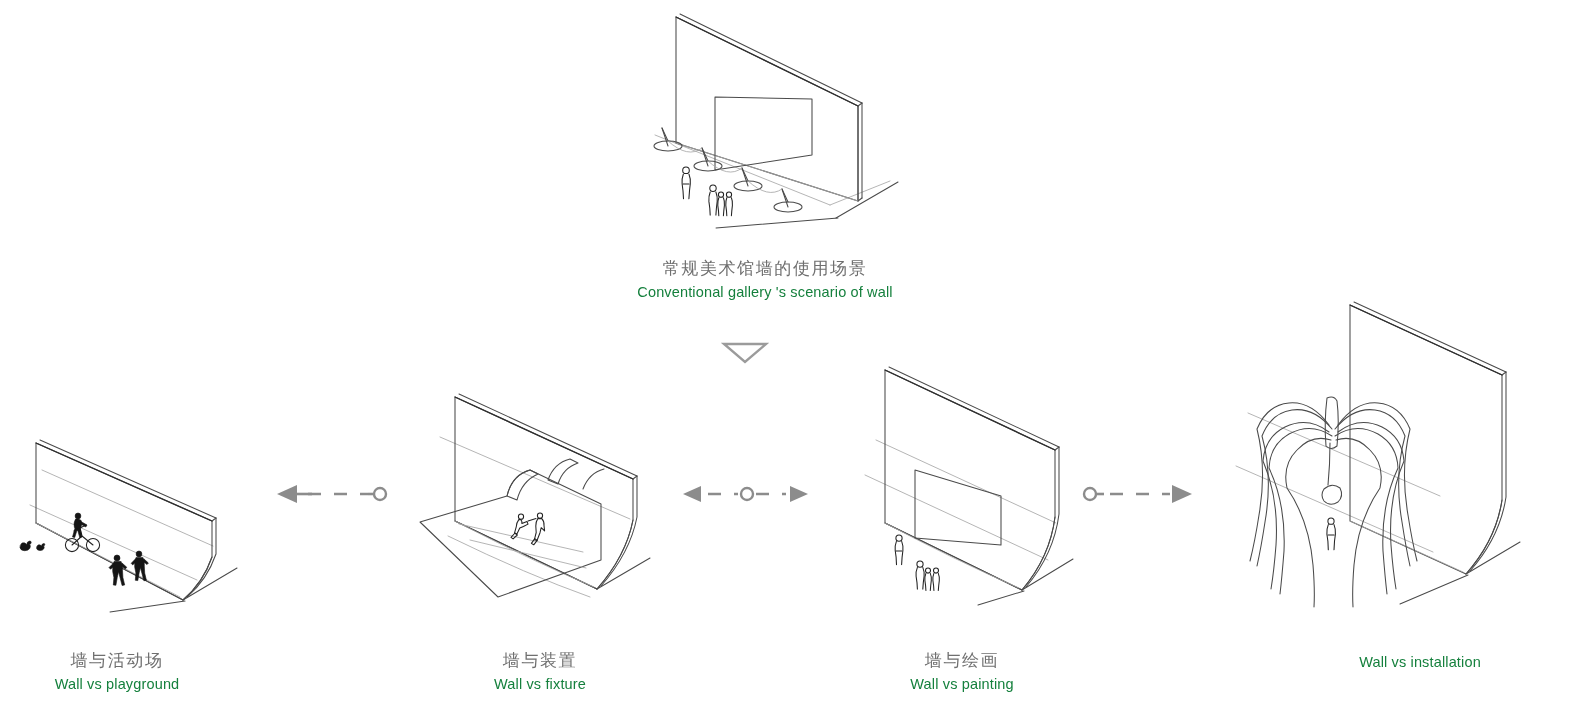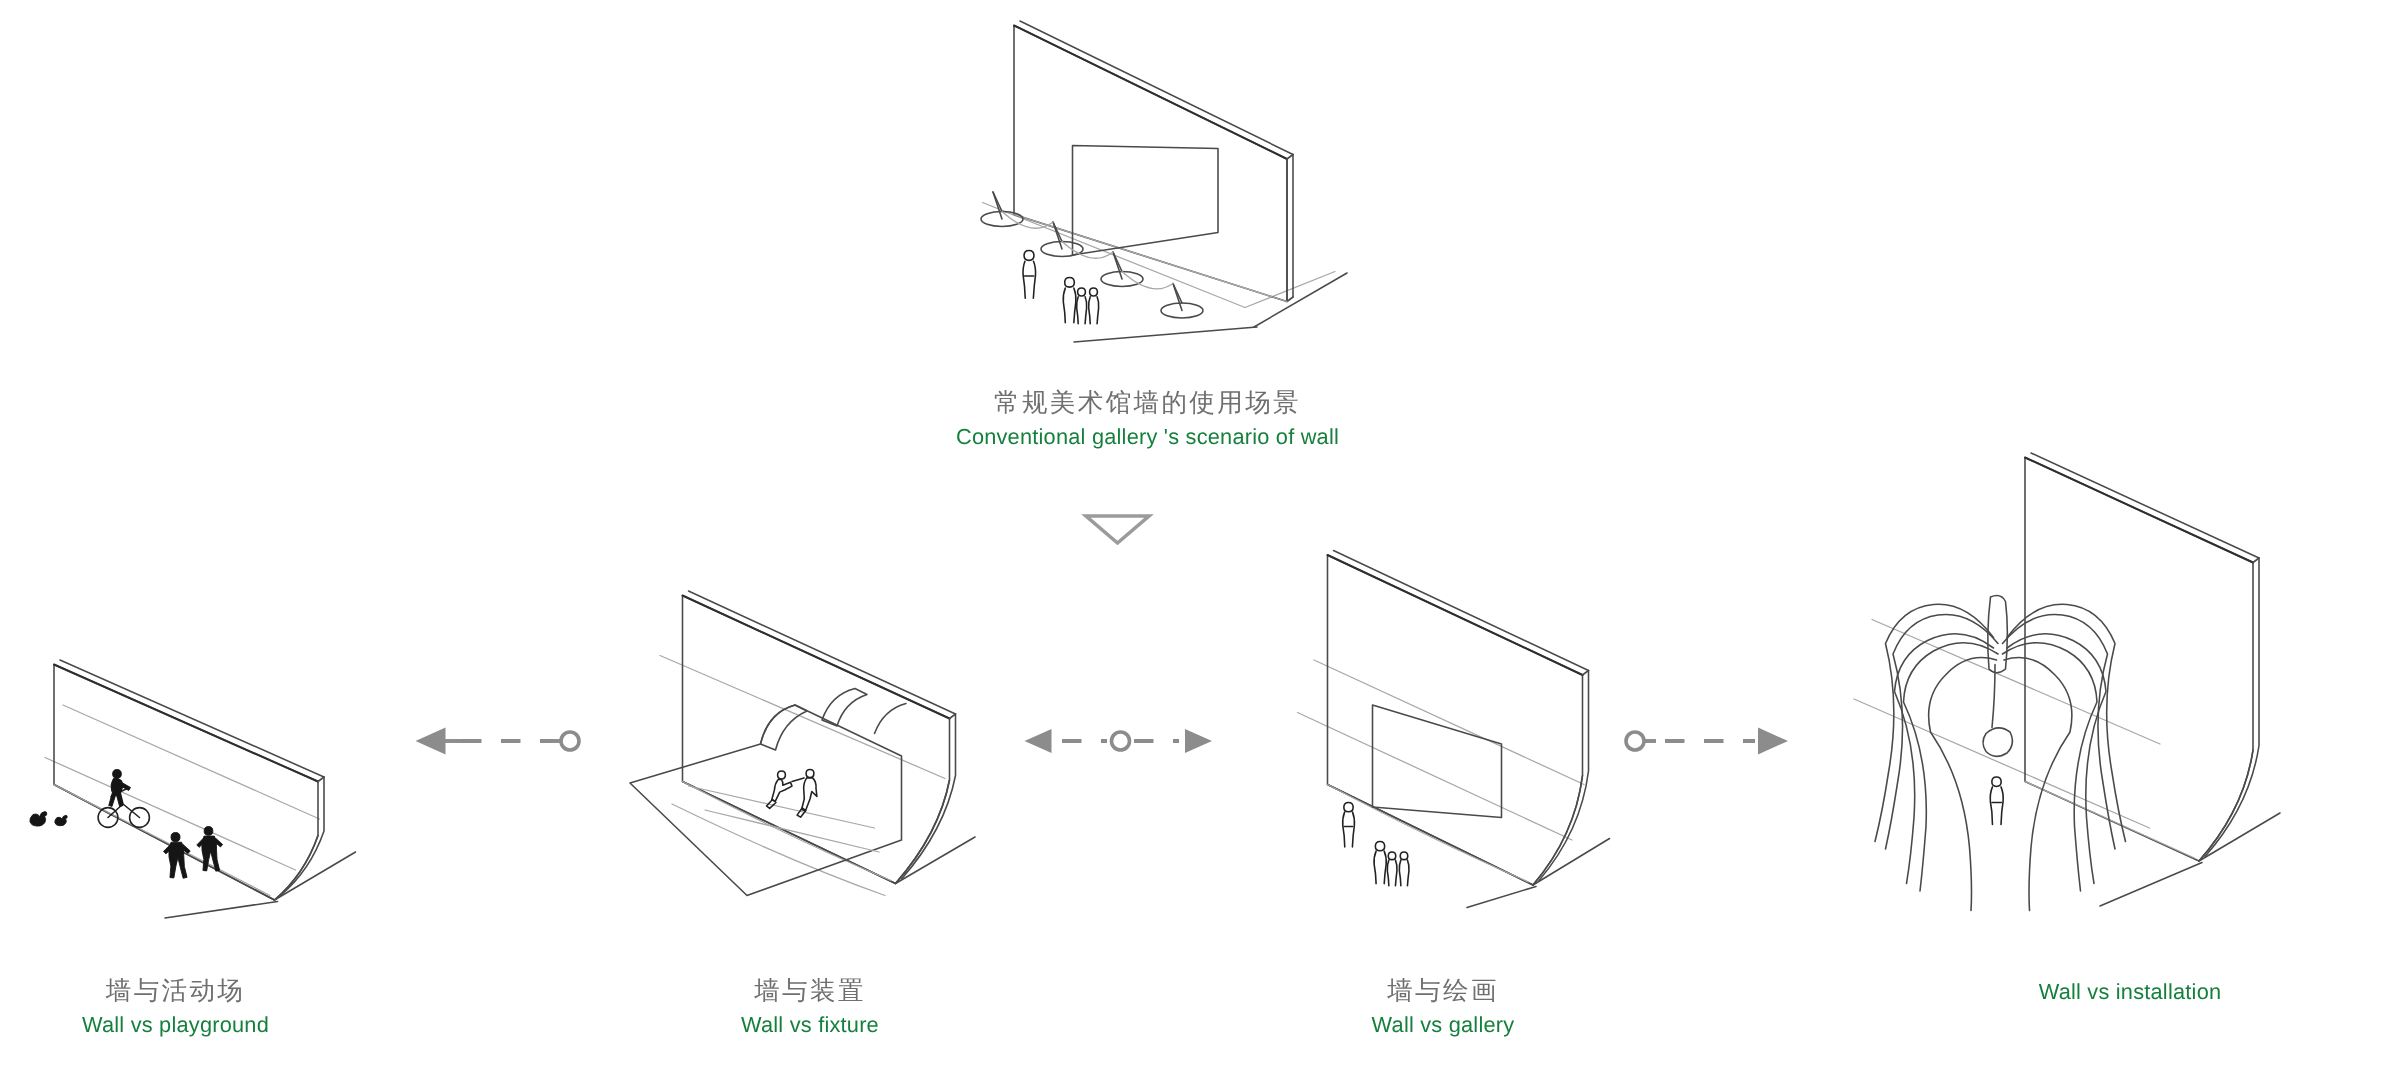--- a/index.html
+++ b/index.html
@@ -309,21 +309,21 @@
   <foreignObject x="440" y="650" width="200" height="48">
     <div xmlns="http://www.w3.org/1999/xhtml" class="cap" style="width:200px;">
       <div class="zh">墙与装置</div>
       <div class="en">Wall vs fixture</div>
     </div>
   </foreignObject>
 
   <foreignObject x="862" y="650" width="200" height="48">
     <div xmlns="http://www.w3.org/1999/xhtml" class="cap" style="width:200px;">
       <div class="zh">墙与绘画</div>
-      <div class="en">Wall vs gallery</div>
+      <div class="en">Wall vs painting</div>
     </div>
   </foreignObject>
 
   <foreignObject x="1310" y="650" width="220" height="48">
     <div xmlns="http://www.w3.org/1999/xhtml" class="cap" style="width:220px;">
       <div class="en">Wall vs installation</div>
     </div>
   </foreignObject>
 
 </svg>

